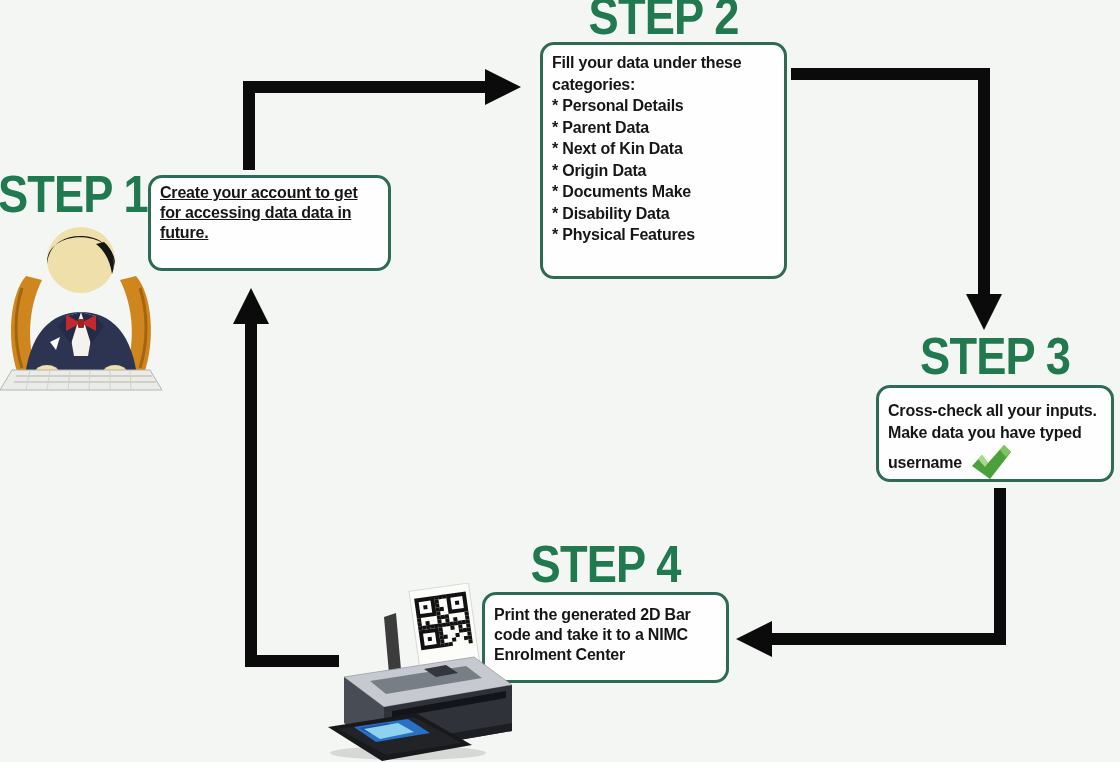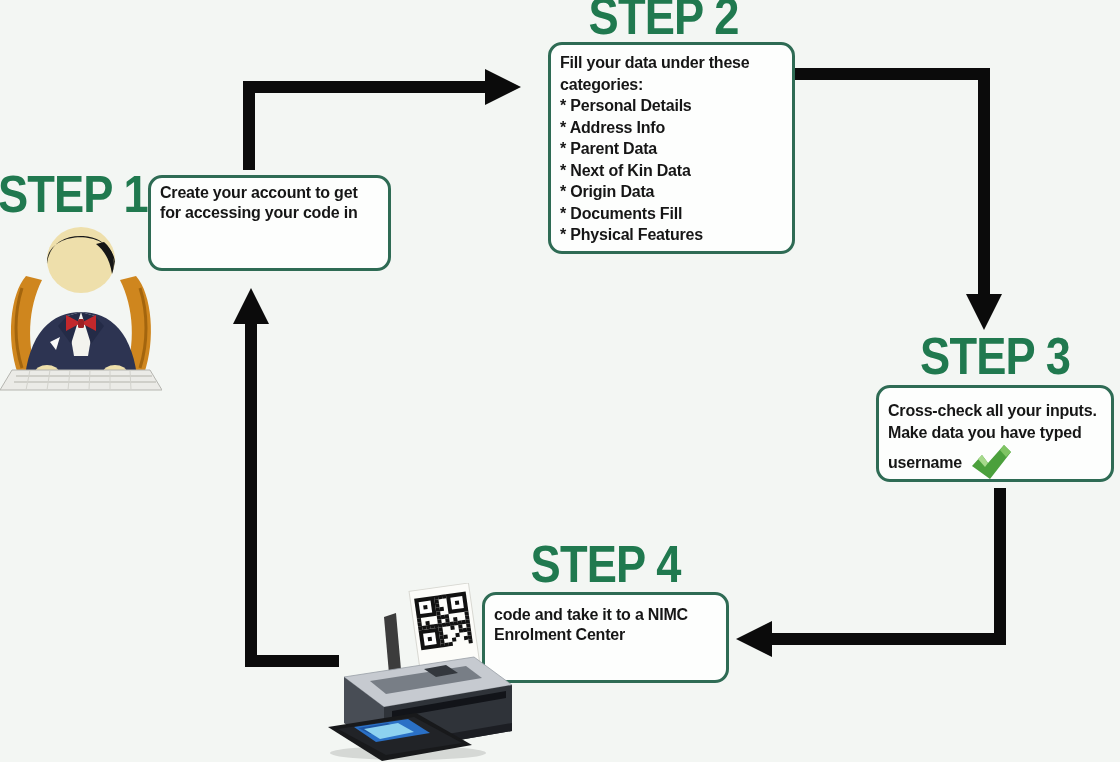--- a/index.html
+++ b/index.html
@@ -52,23 +52,24 @@
       <path class="arrow" d="M1000,488 L1000,639 L770,639"></path>
       <polygon class="arrow-head" points="772,621 772,657 736,639"></polygon>
     </g>
     <g>
       <path class="arrow" d="M339,661 L251,661 L251,322"></path>
       <polygon class="arrow-head" points="233,324 269,324 251,288"></polygon>
     </g>
   </svg>
 
   <div class="step-title t-left" style="left:-2px; top:168px;">STEP 1</div>
-  <div class="step-box" style="left:148px; top:175px; width:243px; height:96px;">
+  <div class="step-box" style="left:148px; top:175px; width:243px; height:96px;text-decoration:underline;">
     <div class="line">Create your account to get</div>
-    <div class="line">for accessing your code in</div>
+    <div class="line">for accessing data data in</div>
+    <div class="line">future.</div>
   </div>
 
   <svg class="icon-abs" style="left:0; top:218px;" width="162" height="176" viewBox="0 0 162 176">
     <path d="M26,58 C10,76 6,122 18,156 L38,160 C26,126 28,90 42,62 Z" fill="#cf861e"></path>
     <path d="M136,58 C152,76 156,122 144,156 L124,160 C136,126 134,90 120,62 Z" fill="#cf861e"></path>
     <path d="M22,70 C14,95 14,125 22,150" stroke="#a3650e" stroke-width="3" fill="none"></path>
     <path d="M140,70 C148,95 148,125 140,150" stroke="#a3650e" stroke-width="3" fill="none"></path>
     <path d="M24,168 C28,114 52,94 81,94 C110,94 134,114 138,168 Z" fill="#2d3452"></path>
     <path d="M67,98 L81,94 L95,98 L88,138 L74,138 Z" fill="#f3f3ee"></path>
     <path d="M67,98 L81,94 L71,126 L58,108 Z" fill="#242b47"></path>
@@ -81,47 +82,48 @@
     <path d="M47,46 C45,10 117,10 115,48 C111,24 95,18 81,18 C61,18 49,28 47,46 Z" fill="#161616"></path>
     <path d="M104,24 C114,32 116,46 112,56 C110,42 104,32 96,26 Z" fill="#161616"></path>
     <ellipse cx="47" cy="155" rx="12" ry="8" fill="#eedfab"></ellipse>
     <ellipse cx="115" cy="155" rx="12" ry="8" fill="#eedfab"></ellipse>
     <polygon points="12,152 150,152 162,172 0,172" fill="#ebebe7" stroke="#b5b5b0"></polygon>
     <path d="M16,158 L152,158 M14,164 L156,164" stroke="#c6c6c0" stroke-width="1.5" fill="none"></path>
     <path d="M30,152 L26,172 M50,152 L47,172 M70,152 L68,172 M90,152 L89,172 M110,152 L110,172 M130,152 L131,172" stroke="#d2d2cc" stroke-width="1" fill="none"></path>
   </svg>
 
   <div class="step-title t-center" style="left:540px; top:-10px; width:247px;">STEP 2</div>
-  <div class="step-box box2" style="left:540px; top:42px; width:247px; height:212px; padding:7px 9px;margin-left:8px;">
+  <div class="step-box box2" style="left:540px; top:42px; width:247px; height:237px; padding:7px 9px;">
     <div class="line">Fill your data under these</div>
     <div class="line">categories:</div>
     <div class="line">* Personal Details</div>
-    <div class="line">* Address Info</div>
     <div class="line">* Parent Data</div>
     <div class="line">* Next of Kin Data</div>
     <div class="line">* Origin Data</div>
-    <div class="line">* Documents Fill</div>
+    <div class="line">* Documents Make</div>
+    <div class="line">* Disability Data</div>
     <div class="line">* Physical Features</div>
   </div>
 
   <div class="step-title t-center" style="left:876px; top:330px; width:238px;">STEP 3</div>
   <div class="step-box" style="left:876px; top:385px; width:238px; height:97px; padding-top:12px; line-height:22px;">
     <div class="line">Cross-check all your inputs.</div>
     <div class="line">Make data you have typed</div>
     <div class="line">
       <span>username</span><svg class="check-icon" width="42" height="36" viewBox="0 0 42 36">
         <path d="M2,22 L12,11 L18,19 L34,1 L41,8 L20,35 Z" fill="#4ba03c"></path>
         <path d="M12,11 L18,19 L15,23 L8,15 Z" fill="#a6d98b"></path>
         <path d="M34,1 L41,8 L36,13 L30,6 Z" fill="#7fc463"></path>
       </svg>
     </div>
   </div>
 
   <div class="step-title t-center" style="left:482px; top:538px; width:247px;">STEP 4</div>
   <div class="step-box" style="left:482px; top:592px; width:247px; height:91px; padding-top:10px;">
+    <div class="line">Print the generated 2D Bar</div>
     <div class="line">code and take it to a NIMC</div>
     <div class="line">Enrolment Center</div>
   </div>
 
   <svg class="icon-abs" style="left:328px; top:583px;" width="192" height="179" viewBox="0 0 192 179">
     <ellipse cx="80" cy="170" rx="78" ry="7" fill="#000" opacity="0.12"></ellipse>
     <polygon points="56,34 68,30 74,98 62,102" fill="#3c3c3c"></polygon>
     <g transform="rotate(-8 116 56)">
       <rect x="88" y="4" width="60" height="98" fill="#fcfcf9" stroke="#d8d8d2"></rect>
       <g id="qr-cells" transform="translate(92,12)">

